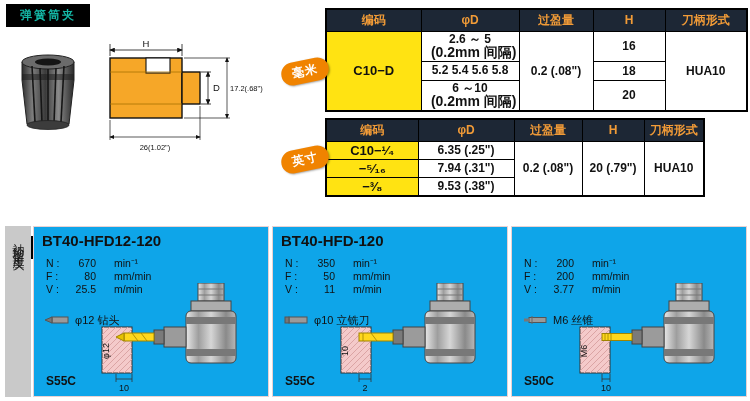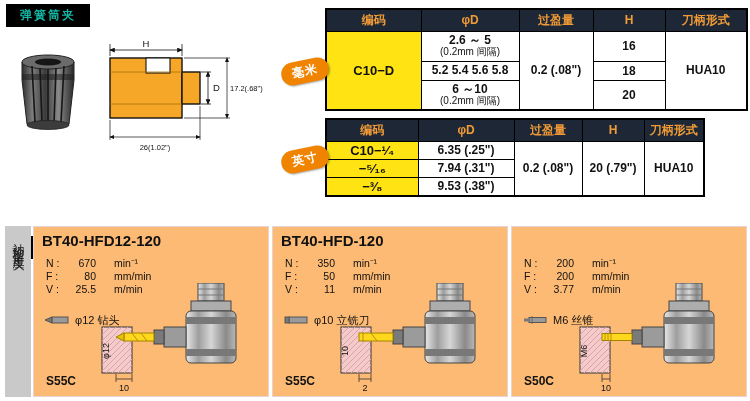--- a/index.html
+++ b/index.html
@@ -23,35 +23,35 @@
     font-weight:bold; height:22px; }
   table.metric { left:325px; top:8px; width:423px; }
   table.inch  { left:325px; top:118px; width:380px; }
   .metric tbody tr:nth-child(1){ height:30px; }
   .metric tbody tr:nth-child(2){ height:19px; }
   .metric tbody tr:nth-child(3){ height:30px; }
   .inch tbody tr { height:17px; }
   td.code { background:#ffe312; font-weight:bold; font-size:13px; }
   td.bold { font-weight:bold; font-size:12px; }
   td.dcell { font-weight:bold; font-size:12px; line-height:1.05; }
-  .dsub { display:block; font-size:10px; font-weight:normal; }
+  .dsub { display:block; font-size:14px; font-weight:bold;text-align:right; }
 
   .badge { position:absolute; background:#f08300; color:#fff; font-size:12px;
     font-weight:bold; padding:3px 11px; border-radius:14px; transform:rotate(-12deg);
     box-shadow:1px 1px 2px rgba(0,0,0,.35); letter-spacing:1px; }
   .badge-mm  { left:281px; top:60px; }
   .badge-inch{ left:281px; top:148px; }
 
   .side-strip { position:absolute; left:5px; top:226px; width:26px; height:171px;
     background:#c9c9c9; display:flex; justify-content:center; }
   .vtext { writing-mode:vertical-rl; font-size:12px; letter-spacing:3px;
     padding-top:8px; color:#1a1a1a; }
 
   .panel { position:absolute; top:226px; width:236px; height:171px;
-    background:#fdba74; border:1px solid #e9d2d2; }
+    background:#0ea5e9; border:1px solid #e9d2d2; }
   .panel1 { left:33px; } .panel2 { left:272px; } .panel3 { left:511px; }
   .panel-title { position:absolute; left:8px; top:5px; font-size:15px; font-weight:bold; }
   .params { position:absolute; left:12px; top:30px; font-size:10.5px; }
   .param { display:flex; line-height:13px; }
   .p-label { width:20px; }
   .p-value { width:30px; text-align:right; margin-right:18px; }
   .tool-row { position:absolute; left:8px; top:86px; display:flex; align-items:center;
     gap:5px; font-size:11px; }
   .material { position:absolute; left:12px; bottom:8px; font-size:12px; font-weight:bold; }
   .head-svg { position:absolute; right:4px; top:56px; }

